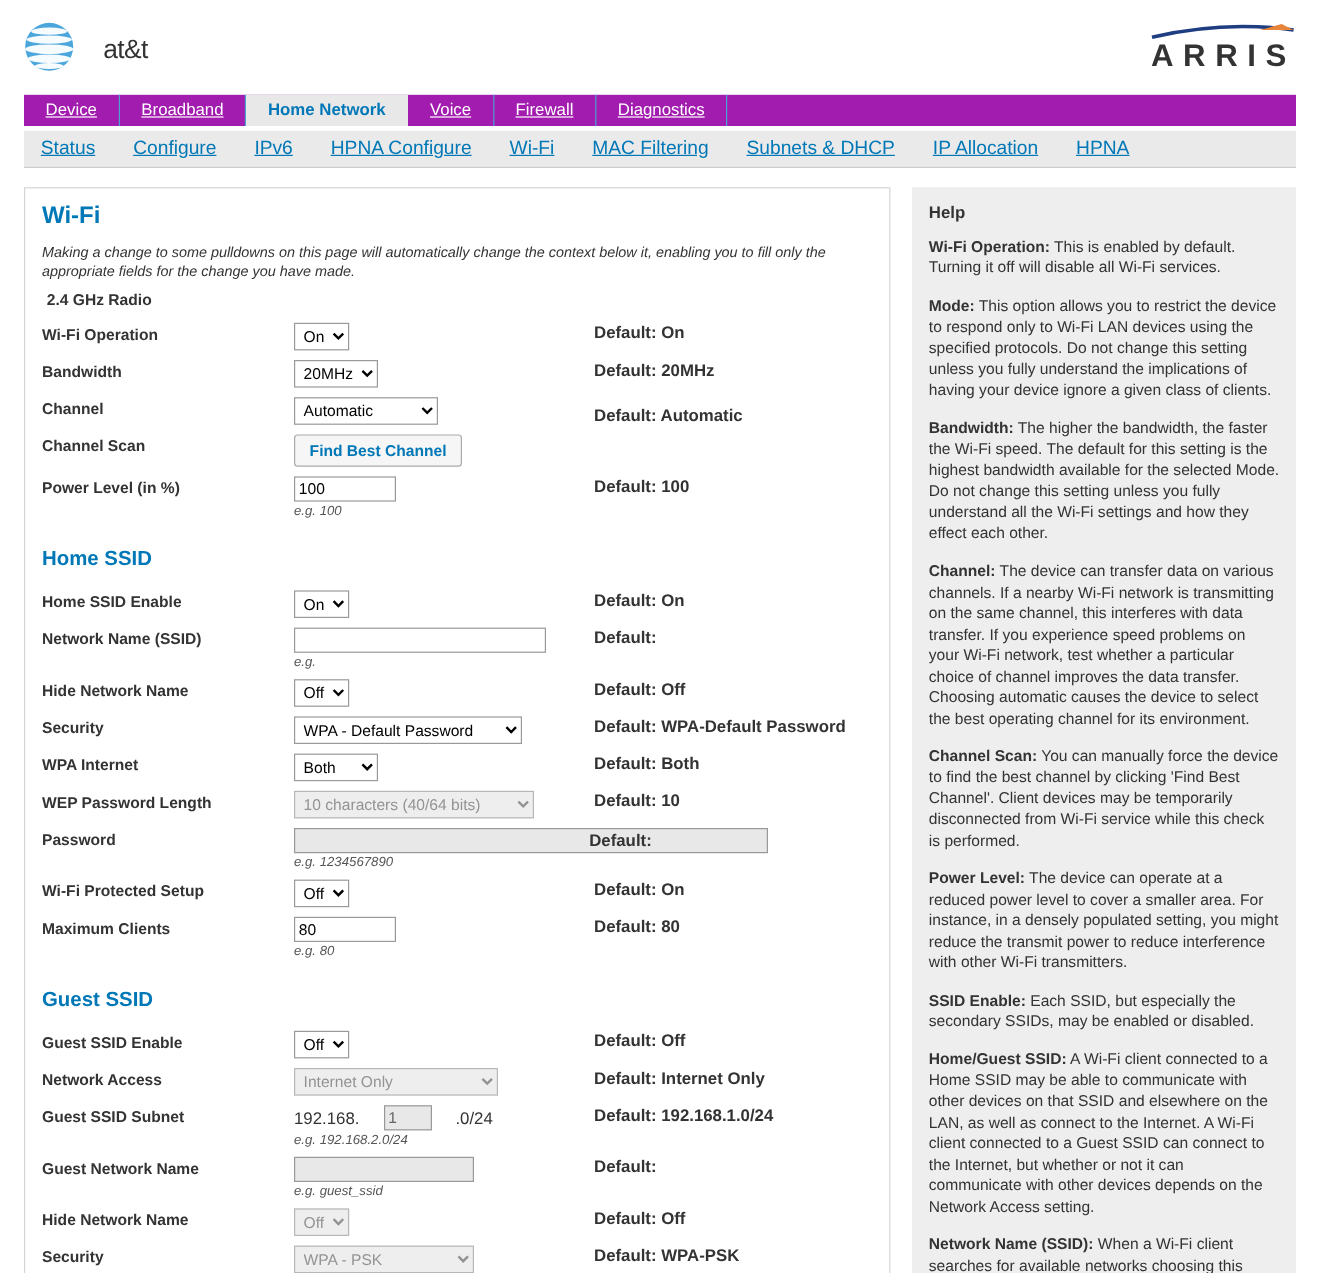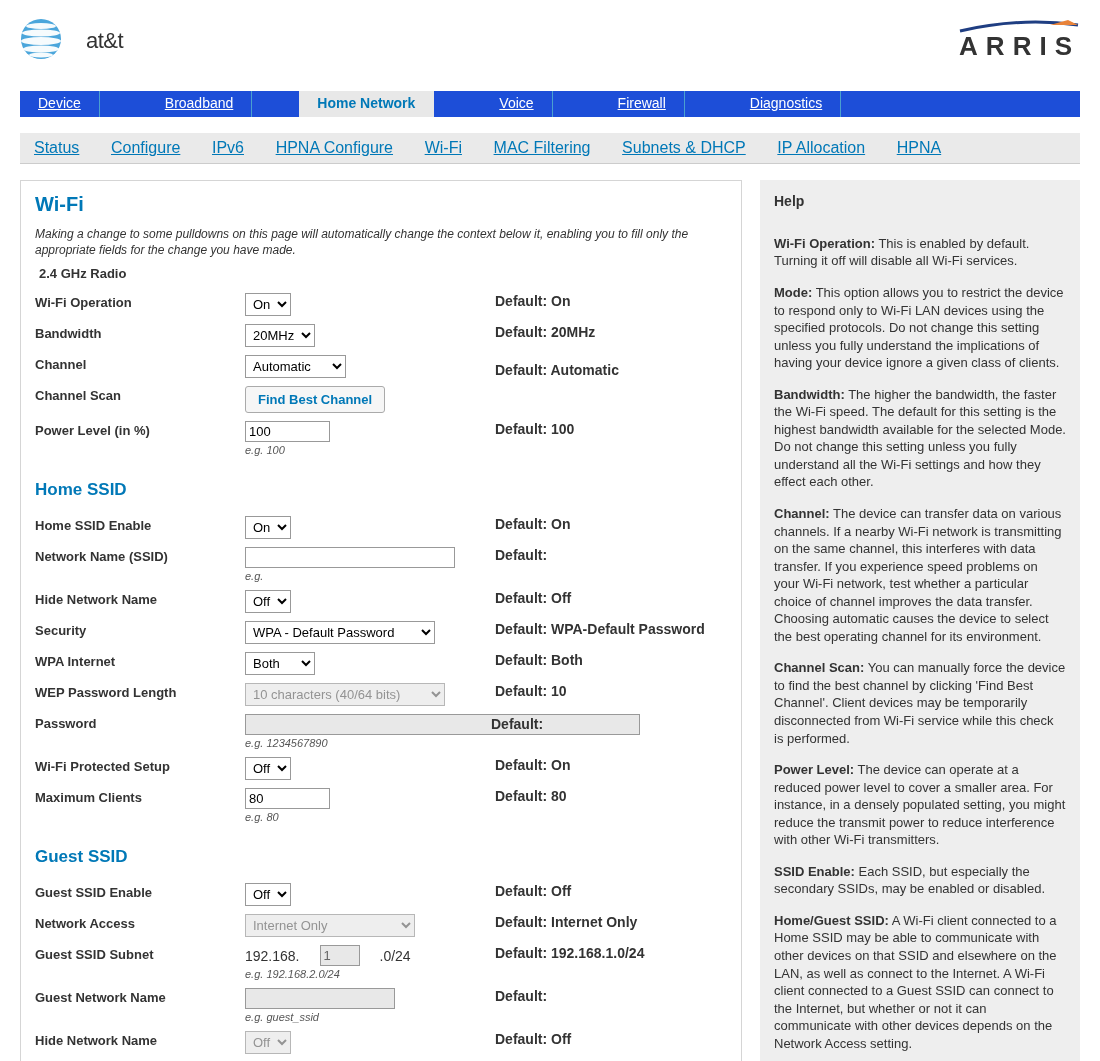--- a/index.html
+++ b/index.html
@@ -36,25 +36,24 @@
     .arris-swoosh { display:block; }
     .arris-text {
       font-size: 26px;
       font-weight: bold;
       letter-spacing: 8px;
       color: #333;
       margin-top: -4px;
       display: inline-block;
     }
     .main-nav {
-      background: #1d4ed8;
-      margin: 16px 20px;
+      background: #a21caf;
+      margin: 4px 20px;
       display: flex;
       height: 26px;
-      gap: 47px;
     }
     .main-nav a {
       color: #fff;
       text-decoration: underline;
       font-size: 14px;
       padding: 4px 18px;
       border-right: 1px solid #4aa0cf;
     }
     .main-nav a.active {
       background: #e8e8e8;
@@ -165,21 +164,21 @@
       width: 320px;
       background: #eeeeee;
       padding: 12px 14px;
       font-size: 13px;
       line-height: 1.35;
     }
     .help-title {
       font-weight: bold;
       font-size: 14px;
       color: #333;
-      margin-bottom: 24px;
+      margin-bottom: 10px;
     }
     .help-panel p { margin-bottom: 14px; }
     .help-panel b { font-weight: bold; }
     .subnet-row { display:flex; align-items:center; gap:20px; font-size:14px;}
     .subnet-row input { width:40px; }
   </style>
 </head>
 <body>
 
 <div class="header">
@@ -240,21 +239,21 @@
         <td class="input-cell"><select><option>On</option></select></td>
         <td class="default-cell">Default: On</td>
       </tr>
       <tr>
         <td class="label-cell">Bandwidth</td>
         <td class="input-cell"><select><option>20MHz</option></select></td>
         <td class="default-cell">Default: 20MHz</td>
       </tr>
       <tr>
         <td class="label-cell">Channel</td>
-        <td class="input-cell"><select style="width:101px"><option>Automatic</option></select></td>
+        <td class="input-cell"><select style="width:120px"><option>Automatic</option></select></td>
         <td class="default-cell" rowspan="1" style="vertical-align:bottom">Default: Automatic</td>
       </tr>
       <tr>
         <td class="label-cell">Channel Scan</td>
         <td class="input-cell"><button class="btn">Find Best Channel</button></td>
         <td></td>
       </tr>
       <tr>
         <td class="label-cell">Power Level (in %)</td>
         <td class="input-cell">

